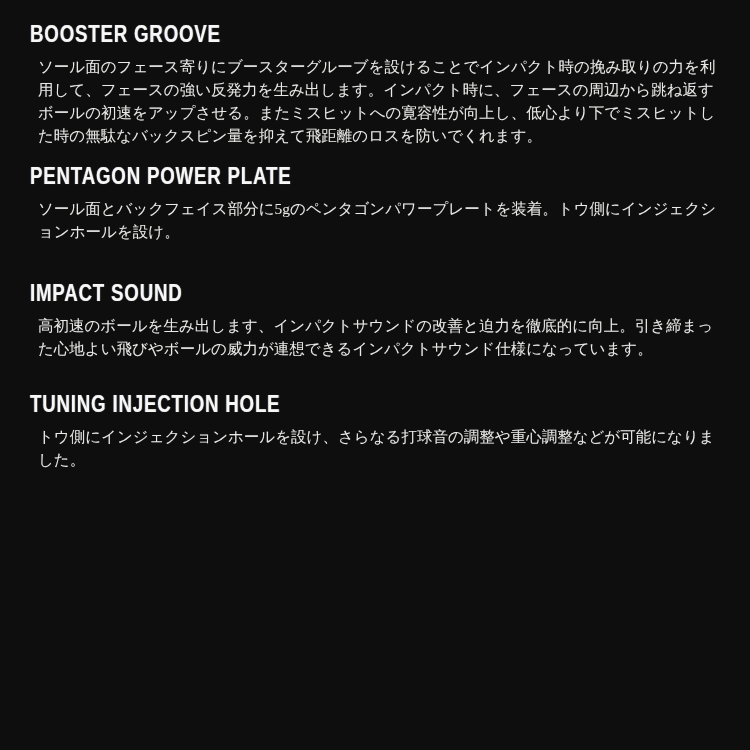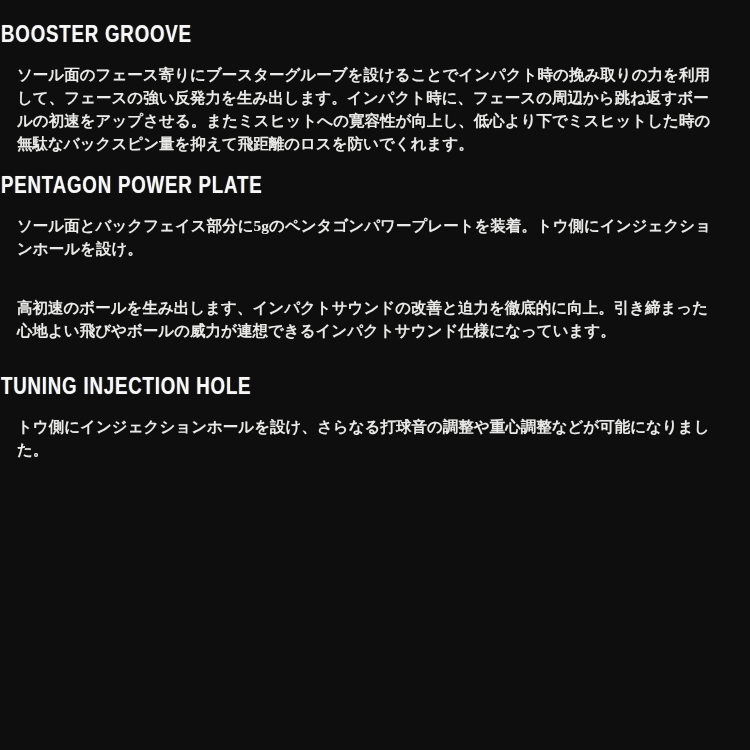--- a/index.html
+++ b/index.html
@@ -8,44 +8,44 @@
     background: #0e0e0e;
   }
   .page {
     position: relative;
     width: 750px;
     height: 750px;
     margin: 0 auto;
     background: #0e0e0e;
     overflow: hidden;
     box-sizing: border-box;
-    padding: 20px 14px 30px 1px;
+    padding: 20px 14px 30px 30px;
   }
   .section { margin: 0; }
   .section-heading {
     margin: 0 0 8px 0;
     font-family: "Liberation Sans", "DejaVu Sans", sans-serif;
     font-weight: 700;
     font-size: 24px;
     line-height: 27px;
     color: #f7f7f7;
     letter-spacing: 1px;
     white-space: nowrap;
   }
   .section-heading .condensed {
     display: inline-block;
     transform: scaleX(0.78);
     transform-origin: left center;
     text-shadow: 1px 0 0 rgba(205,180,130,0.28), -1px 0 0 rgba(140,165,225,0.28), 0 0 1px rgba(255,255,255,0.35);
   }
   .section-body {
-    margin: 16px;
+    margin: 8px;
     max-width: 722px;
     font-family: "Liberation Serif", "DejaVu Serif", serif;
-    font-weight: 700;
+    font-weight: 400;
     font-size: 15.5px;
     line-height: 23px;
     color: #e9e9e7;
     text-shadow: 0 0 1px rgba(255,255,255,0.18);
     text-align: left;
     overflow-wrap: break-word;
   }
   
   .section-1 { margin-bottom: 15px; }
   .section-2 { margin-bottom: 21px; }
@@ -67,20 +67,21 @@
 
   <div class="section section-3">
   </div>
 
   <div class="section section-4">
     <h2 class="section-heading"><span class="condensed">PENTAGON POWER PLATE</span></h2>
     <p class="section-body">ソール面とバックフェイス部分に5gのペンタゴンパワープレートを装着。トウ側にインジェクションホールを設け。</p>
   </div>
 
   <div class="section section-5">
+    <h2 class="section-heading"><span class="condensed">IMPACT SOUND</span></h2>
     <p class="section-body">高初速のボールを生み出します、インパクトサウンドの改善と迫力を徹底的に向上。引き締まった心地よい飛びやボールの威力が連想できるインパクトサウンド仕様になっています。</p>
   </div>
 
   <div class="section section-6">
     <h2 class="section-heading"><span class="condensed">TUNING INJECTION HOLE</span></h2>
     <p class="section-body">トウ側にインジェクションホールを設け、さらなる打球音の調整や重心調整などが可能になりました。</p>
   </div>
 
 </div>
 

